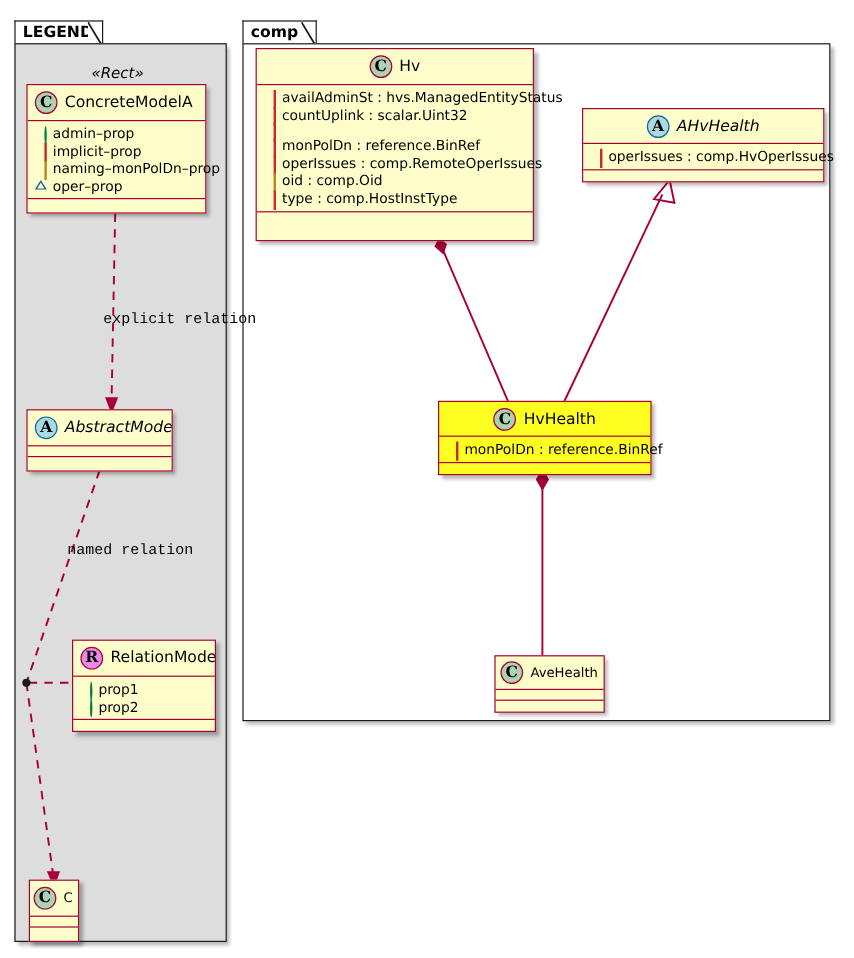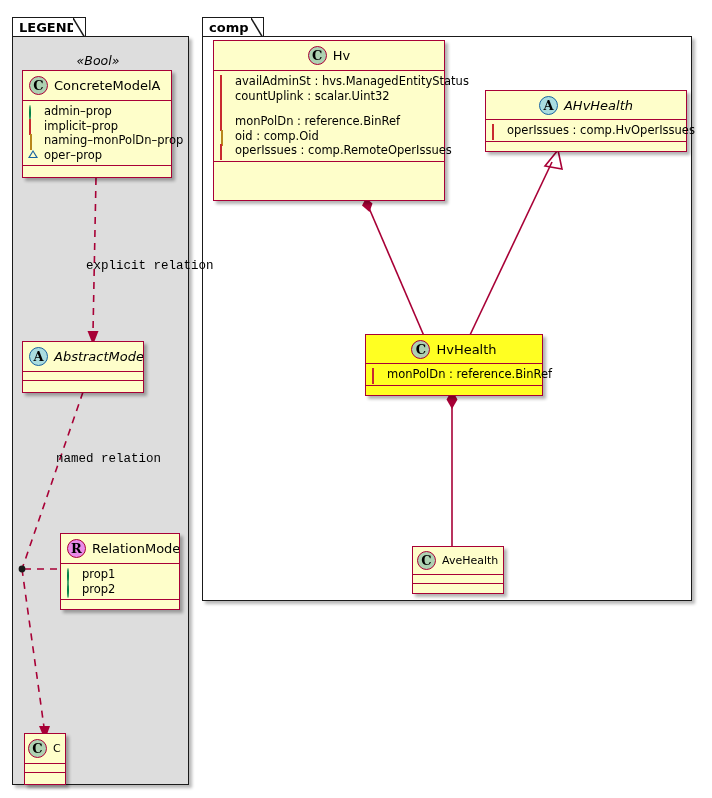--- a/index.html
+++ b/index.html
@@ -84,20 +84,21 @@
   .cls-title.ital {
     font-style: italic;
   }
   .cls-title.small {
     font-size: 11px;
   }
   .cls-attrs {
     box-sizing: border-box;
     padding: 3px 5px 3px 5px;
     border-bottom: 1.5px solid #a80036;
+    text-align: right;
   }
   .cls-foot {
     box-sizing: border-box;
     height: 9px;
   }
   .attr {
     display: flex;
     align-items: center;
     gap: 5px;
     font-size: 11.5px;
@@ -257,21 +258,21 @@
     <g>
       <line x1="452" y1="392" x2="452" y2="546" stroke="#a80036" stroke-width="1.6"></line>
       <polygon points="452,390 457.5,399.5 452,409 446.5,399.5" fill="#a80036"></polygon>
     </g>
   </svg>
 
   <div class="edge-label" style="left:86px; top:259px;">explicit relation</div>
   <div class="edge-label" style="left:56px; top:452px;text-align:right;">named relation</div>
 
   <div class="stereo-group" style="left:22px; top:52px; width:152px; height:128px;">
-    <div class="stereo-label">«Bool»</div>
+    <div class="stereo-label">«Rect»</div>
     <div class="cls" style="left:0px; top:18px; width:150px; height:108px;">
       <div class="cls-head left">
         <span class="badge badge-C">C</span>
         <span class="cls-title">ConcreteModelA</span>
       </div>
       <div class="cls-attrs">
         <div class="attr">
           <span class="gl"><span class="gl-circle"></span></span>
           <span class="attr-txt">admin–prop</span>
         </div>
@@ -343,26 +344,30 @@
         <span class="attr-txt">countUplink : scalar.Uint32</span>
       </div>
       <div class="attr">
         <span class="gl"><span class="gl-square"></span></span>
       </div>
       <div class="attr">
         <span class="gl"><span class="gl-square"></span></span>
         <span class="attr-txt">monPolDn : reference.BinRef</span>
       </div>
       <div class="attr">
+        <span class="gl"><span class="gl-square"></span></span>
+        <span class="attr-txt">operIssues : comp.RemoteOperIssues</span>
+      </div>
+      <div class="attr">
         <span class="gl"><span class="gl-diamond"></span></span>
         <span class="attr-txt">oid : comp.Oid</span>
       </div>
       <div class="attr">
         <span class="gl"><span class="gl-square"></span></span>
-        <span class="attr-txt">operIssues : comp.RemoteOperIssues</span>
+        <span class="attr-txt">type : comp.HostInstType</span>
       </div>
     </div>
     <div class="cls-foot"></div>
   </div>
 
   <div class="cls" style="left:485px; top:90px; width:202px; height:62px;">
     <div class="cls-head" style="height:29px;">
       <span class="badge badge-A">A</span>
       <span class="cls-title ital">AHvHealth</span>
     </div>

